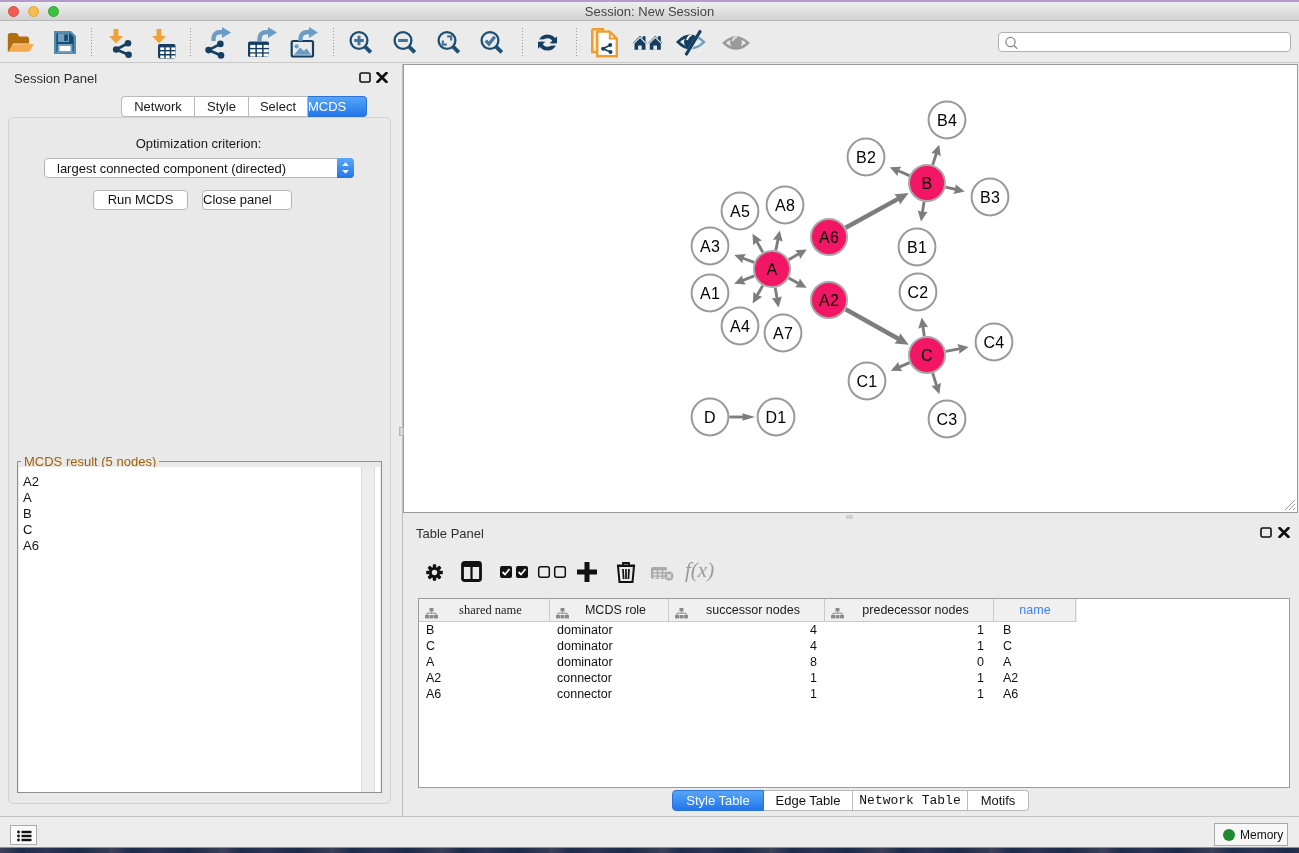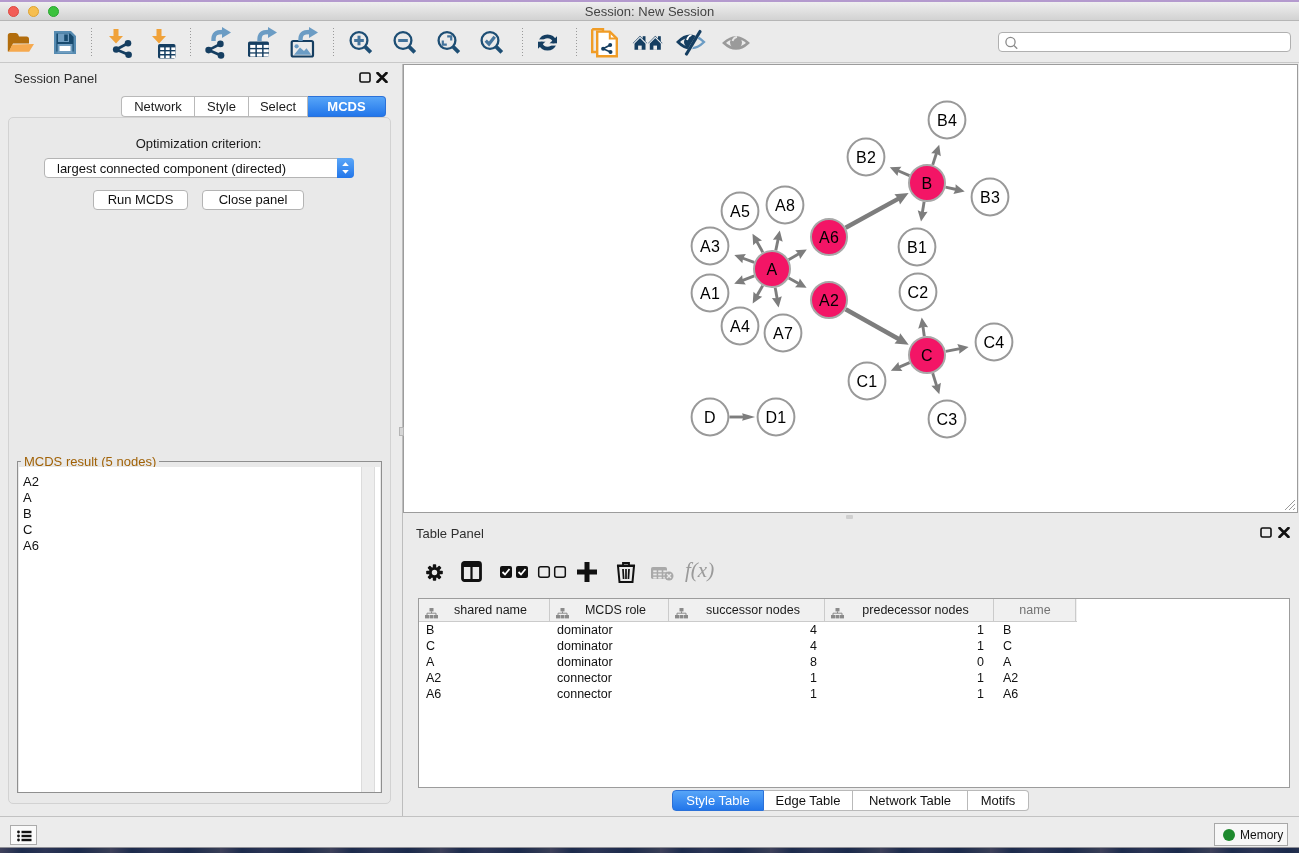--- a/index.html
+++ b/index.html
@@ -173,36 +173,36 @@
   <svg class="abs" style="left:376px;top:8px;" width="12" height="11" viewBox="0 0 12 11">
       <path d="M1.5 1 L10.5 10 M10.5 1 L1.5 10" stroke="#111" stroke-width="2.6" stroke-linecap="round"></path>
     </svg>
 
   <div class="abs" style="left:8px;top:53px;width:383px;height:687px;background:#e9e9e9;border:1px solid #d2d2d2;border-radius:5px;"></div>
 
   <div class="abs" style="left:77px;top:32px;height:21px;display:flex;font-size:13px;color:#1a1a1a;padding-left:44px;">
     <div style="width:73px;background:#fff;border:1px solid #b9b9b9;border-right:none;border-radius:4px 0 0 4px;text-align:center;line-height:19px;">Network</div>
     <div style="width:54px;background:#fff;border:1px solid #b9b9b9;border-right:none;text-align:center;line-height:19px;">Style</div>
     <div style="width:60px;background:#fff;border:1px solid #b9b9b9;text-align:center;line-height:19px;">Select</div>
-    <div style="width:78px;background:linear-gradient(#57a5f8,#2276ea);border:1px solid #2b71d8;border-left:none;border-radius:0 4px 4px 0;text-align:center;line-height:19px;color:#fff;font-weight:bold;">MCDS</div>
+    <div style="width:59px;background:linear-gradient(#57a5f8,#2276ea);border:1px solid #2b71d8;border-left:none;border-radius:0 4px 4px 0;line-height:19px;color:#fff;">MCDS</div>
   </div>
 
   <div class="abs" style="left:0;top:72px;width:403px;text-align:center;font-size:13px;color:#1a1a1a;"><span style="margin-left:-6px;">Optimization criterion:</span></div>
 
   <div class="abs" style="left:44px;top:94px;width:310px;height:20px;background:#fff;border:1px solid #b4b4b4;border-radius:4px;">
     <div style="font-size:13px;color:#111;padding:2px 0 0 12px;">largest connected component (directed)</div>
     <div class="abs" style="right:-1px;top:-1px;width:17px;height:20px;background:linear-gradient(#5ba7f8,#2276ea);border-radius:0 4px 4px 0;">
       <svg width="17" height="20" viewBox="0 0 17 20">
           <path d="M5.2 8 L8.5 4.2 L11.8 8 Z M5.2 12 L8.5 15.8 L11.8 12 Z" fill="#fff"></path>
         </svg>
     </div>
   </div>
 
   <div class="abs" style="left:93px;top:126px;width:95px;height:20px;background:#fff;border:1px solid #b4b4b4;border-radius:4px;text-align:center;font-size:13px;line-height:18px;color:#111;">Run MCDS</div>
-  <div class="abs" style="left:202px;top:126px;width:102px;height:20px;background:#fff;border:1px solid #b4b4b4;border-radius:4px;text-align:center;font-size:13px;line-height:18px;color:#111;">Close panel</div>
+  <div class="abs" style="left:202px;top:126px;width:90px;height:20px;background:#fff;border:1px solid #b4b4b4;border-radius:4px;font-size:13px;line-height:18px;color:#111;">Close panel</div>
 
   <div class="abs" style="left:17px;top:397px;width:365px;height:332px;border:1px solid #8f8f8f;">
     <div class="abs" style="left:3px;top:-8px;background:#e9e9e9;padding:0 3px;font-size:13px;color:#a16207;">MCDS result (5 nodes)</div>
     <div class="abs" style="left:1px;top:5px;width:361px;height:325px;background:#fff;"></div>
     <div class="abs" style="left:343px;top:5px;width:14px;height:325px;background:#ededed;border-left:1px solid #dcdcdc;border-right:1px solid #dcdcdc;"></div>
     <div class="abs" style="left:5px;top:12px;font-size:13px;color:#111;line-height:16px;">A2<br>A<br>B<br>C<br>A6</div>
   </div>
 </div>
 
 <div id="netwin" class="abs" style="left:403px;top:64px;width:895px;height:449px;background:#fff;border:1px solid #9c9c9c;">
@@ -363,21 +363,21 @@
     <div class="abs" style="left:0px;top:0;width:131px;height:23px;border-right:1px solid #cbcbcb;"></div>
     <div class="abs" style="left:6px;top:6px;"><svg width="13" height="11" viewBox="0 0 13 11">
         <g fill="#8a8a8a">
           <rect x="4.5" y="0" width="4" height="3.4"></rect>
           <rect x="0" y="7" width="4" height="3.4"></rect>
           <rect x="4.5" y="7" width="4" height="3.4"></rect>
           <rect x="9" y="7" width="4" height="3.4"></rect>
         </g>
         <path d="M6.5 3.4 L6.5 5.2 M2 7 L2 5.2 L11 5.2 L11 7" stroke="#8a8a8a" stroke-width="1" fill="none"></path>
       </svg></div>
-    <div class="abs" style="left:0px;top:4px;width:131px;text-align:center;font-size:12.5px;color:#1a1a1a;"><span style="margin-left:12px;">shared name</span></div>
+    <div class="abs" style="left:0px;top:4px;width:131px;text-align:center;font-size:12.5px;color:#1a1a1a;font-family:Liberation Serif, serif;"><span style="margin-left:12px;">shared name</span></div>
     <div class="abs" style="left:131px;top:0;width:119px;height:23px;border-right:1px solid #cbcbcb;"></div>
     <div class="abs" style="left:137px;top:6px;"><svg width="13" height="11" viewBox="0 0 13 11">
         <g fill="#8a8a8a">
           <rect x="4.5" y="0" width="4" height="3.4"></rect>
           <rect x="0" y="7" width="4" height="3.4"></rect>
           <rect x="4.5" y="7" width="4" height="3.4"></rect>
           <rect x="9" y="7" width="4" height="3.4"></rect>
         </g>
         <path d="M6.5 3.4 L6.5 5.2 M2 7 L2 5.2 L11 5.2 L11 7" stroke="#8a8a8a" stroke-width="1" fill="none"></path>
       </svg></div>
@@ -398,21 +398,21 @@
         <g fill="#8a8a8a">
           <rect x="4.5" y="0" width="4" height="3.4"></rect>
           <rect x="0" y="7" width="4" height="3.4"></rect>
           <rect x="4.5" y="7" width="4" height="3.4"></rect>
           <rect x="9" y="7" width="4" height="3.4"></rect>
         </g>
         <path d="M6.5 3.4 L6.5 5.2 M2 7 L2 5.2 L11 5.2 L11 7" stroke="#8a8a8a" stroke-width="1" fill="none"></path>
       </svg></div>
     <div class="abs" style="left:406px;top:4px;width:169px;text-align:center;font-size:12.5px;color:#1a1a1a;"><span style="margin-left:12px;">predecessor nodes</span></div>
     <div class="abs" style="left:575px;top:0;width:82px;height:23px;border-right:1px solid #cbcbcb;"></div>
-    <div class="abs" style="left:575px;top:4px;width:82px;text-align:center;font-size:12.5px;color:#737373;"><span style="margin-left:0px;">name</span></div>
+    <div class="abs" style="left:575px;top:4px;width:82px;text-align:center;font-size:12.5px;color:#3b82f6;"><span style="margin-left:0px;">name</span></div>
   <div class="abs" style="left:7px;top:24px;font-size:12.5px;color:#111;">B</div>
     <div class="abs" style="left:138px;top:24px;font-size:12.5px;color:#111;">dominator</div>
     <div class="abs" style="left:268px;top:24px;width:130px;text-align:right;font-size:12.5px;color:#111;">4</div>
     <div class="abs" style="left:430px;top:24px;width:135px;text-align:right;font-size:12.5px;color:#111;">1</div>
     <div class="abs" style="left:584px;top:24px;font-size:12.5px;color:#111;">B</div>
     <div class="abs" style="left:7px;top:40px;font-size:12.5px;color:#111;">C</div>
     <div class="abs" style="left:138px;top:40px;font-size:12.5px;color:#111;">dominator</div>
     <div class="abs" style="left:268px;top:40px;width:130px;text-align:right;font-size:12.5px;color:#111;">4</div>
     <div class="abs" style="left:430px;top:40px;width:135px;text-align:right;font-size:12.5px;color:#111;">1</div>
     <div class="abs" style="left:584px;top:40px;font-size:12.5px;color:#111;">C</div>
@@ -429,21 +429,21 @@
     <div class="abs" style="left:7px;top:88px;font-size:12.5px;color:#111;">A6</div>
     <div class="abs" style="left:138px;top:88px;font-size:12.5px;color:#111;">connector</div>
     <div class="abs" style="left:268px;top:88px;width:130px;text-align:right;font-size:12.5px;color:#111;">1</div>
     <div class="abs" style="left:430px;top:88px;width:135px;text-align:right;font-size:12.5px;color:#111;">1</div>
     <div class="abs" style="left:584px;top:88px;font-size:12.5px;color:#111;">A6</div>
 </div>
 
 <div class="abs" style="left:672px;top:790px;height:21px;display:flex;font-size:13px;">
   <div style="width:92px;background:linear-gradient(#57a5f8,#2276ea);border:1px solid #2b71d8;border-radius:4px 0 0 4px;text-align:center;line-height:19px;color:#fff;">Style Table</div>
   <div style="width:89px;background:#fff;border:1px solid #b9b9b9;border-left:none;text-align:center;line-height:19px;color:#111;">Edge Table</div>
-  <div style="width:115px;background:#fff;border:1px solid #b9b9b9;border-left:none;text-align:center;line-height:19px;color:#111;">Network Table</div>
+  <div style="width:115px;background:#fff;border:1px solid #b9b9b9;border-left:none;text-align:center;line-height:19px;color:#111;font-family:Liberation Mono, monospace;">Network Table</div>
   <div style="width:61px;background:#fff;border:1px solid #b9b9b9;border-left:none;border-radius:0 4px 4px 0;text-align:center;line-height:19px;color:#111;">Motifs</div>
 </div>
 
 <div class="abs" style="left:0;top:816px;width:1299px;height:31px;background:#ececec;border-top:1px solid #c2c2c2;">
   <div class="abs" style="left:10px;top:8px;width:27px;height:20px;background:#fafafa;border:1px solid #ababab;">
     <svg style="position:absolute;left:6px;top:4px;" width="15" height="12" viewBox="0 0 15 12">
       <circle cx="1.5" cy="2" r="1.4" fill="#111"></circle>
         <rect x="4.5" y="0.8" width="10" height="2.4" fill="#111"></rect>
       <circle cx="1.5" cy="6" r="1.4" fill="#111"></circle>
         <rect x="4.5" y="4.8" width="10" height="2.4" fill="#111"></rect>

